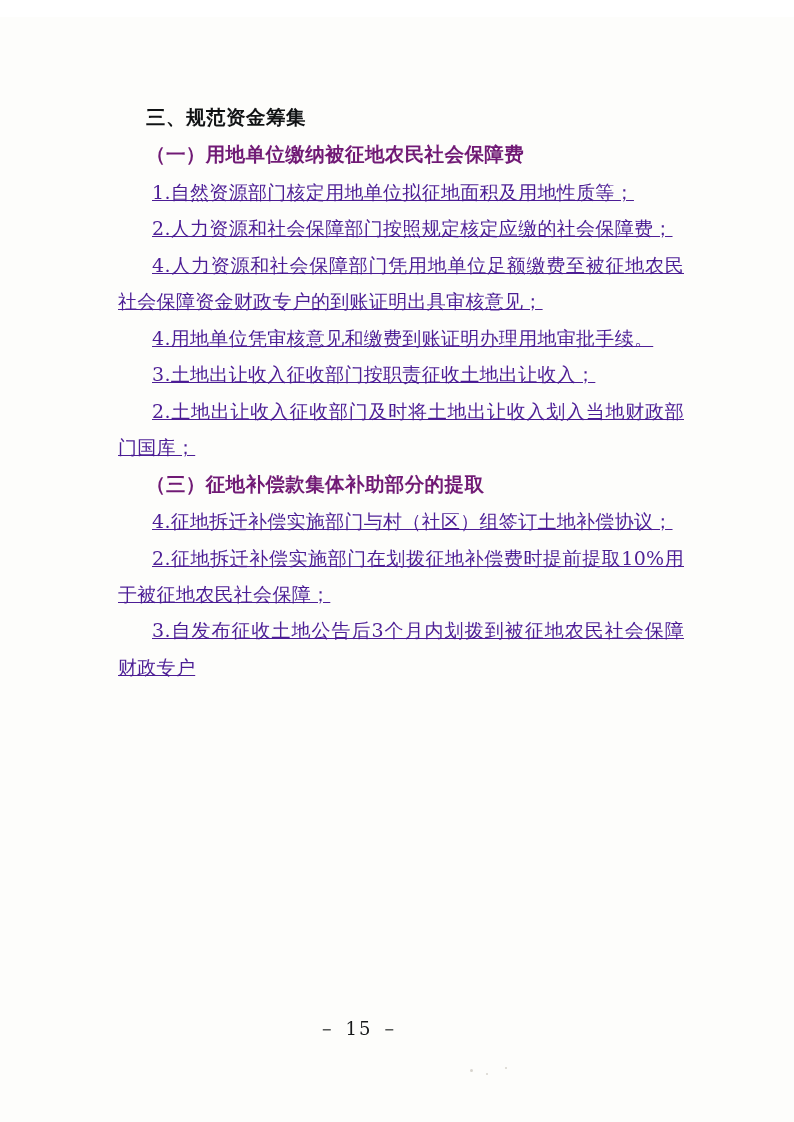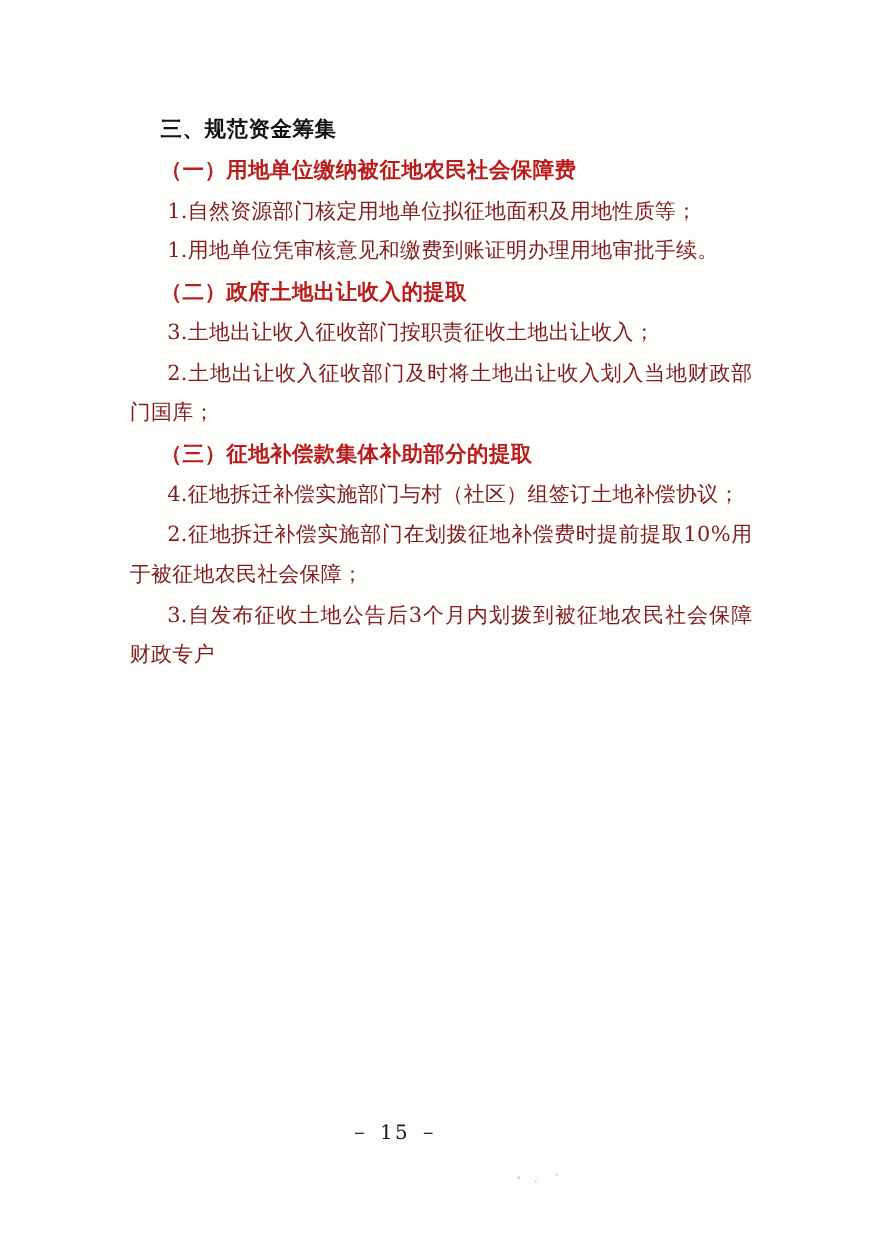--- a/index.html
+++ b/index.html
@@ -38,31 +38,32 @@
     margin: 0;
     color: #101214;
   }
   .subheading {
     font-size: 19.5px;
     font-weight: bold;
     letter-spacing: 0.4px;
     line-height: 1.92;
     text-indent: 28px;
     margin: 0;
-    color: #b91c1c;
+    color: #701a75;
   }
   .para {
     font-size: 19px;
     line-height: 1.92;
     letter-spacing: 0.3px;
     text-indent: 34px;
     margin: 0;
     text-align: justify;
     text-justify: inter-ideograph;
-    color: #7f1d1d;
+    color: #4c1d95;
+    text-decoration: underline;
   }
   .pagenum {
     position: absolute;
     left: 0;
     top: 1000px;
     width: 718px;
     text-align: center;
     font-size: 18px;
     letter-spacing: 2px;
     color: #161819;
@@ -76,22 +77,23 @@
   }
 </style>
 </head>
 <body>
 
 <div class="page">
   <div class="content">
     <p class="heading">三、规范资金筹集</p>
     <p class="subheading">（一）用地单位缴纳被征地农民社会保障费</p>
     <p class="para">1.自然资源部门核定用地单位拟征地面积及用地性质等；</p>
-    <p class="para">1.用地单位凭审核意见和缴费到账证明办理用地审批手续。</p>
-    <p class="subheading">（二）政府土地出让收入的提取</p>
+    <p class="para">2.人力资源和社会保障部门按照规定核定应缴的社会保障费；</p>
+    <p class="para">4.人力资源和社会保障部门凭用地单位足额缴费至被征地农民社会保障资金财政专户的到账证明出具审核意见；</p>
+    <p class="para">4.用地单位凭审核意见和缴费到账证明办理用地审批手续。</p>
     <p class="para">3.土地出让收入征收部门按职责征收土地出让收入；</p>
     <p class="para">2.土地出让收入征收部门及时将土地出让收入划入当地财政部门国库；</p>
     <p class="subheading">（三）征地补偿款集体补助部分的提取</p>
     <p class="para">4.征地拆迁补偿实施部门与村（社区）组签订土地补偿协议；</p>
     <p class="para">2.征地拆迁补偿实施部门在划拨征地补偿费时提前提取10%用于被征地农民社会保障；</p>
     <p class="para">3.自发布征收土地公告后3个月内划拨到被征地农民社会保障财政专户</p>
   </div>
 
   <div class="pagenum">－ 15 －</div>
 

